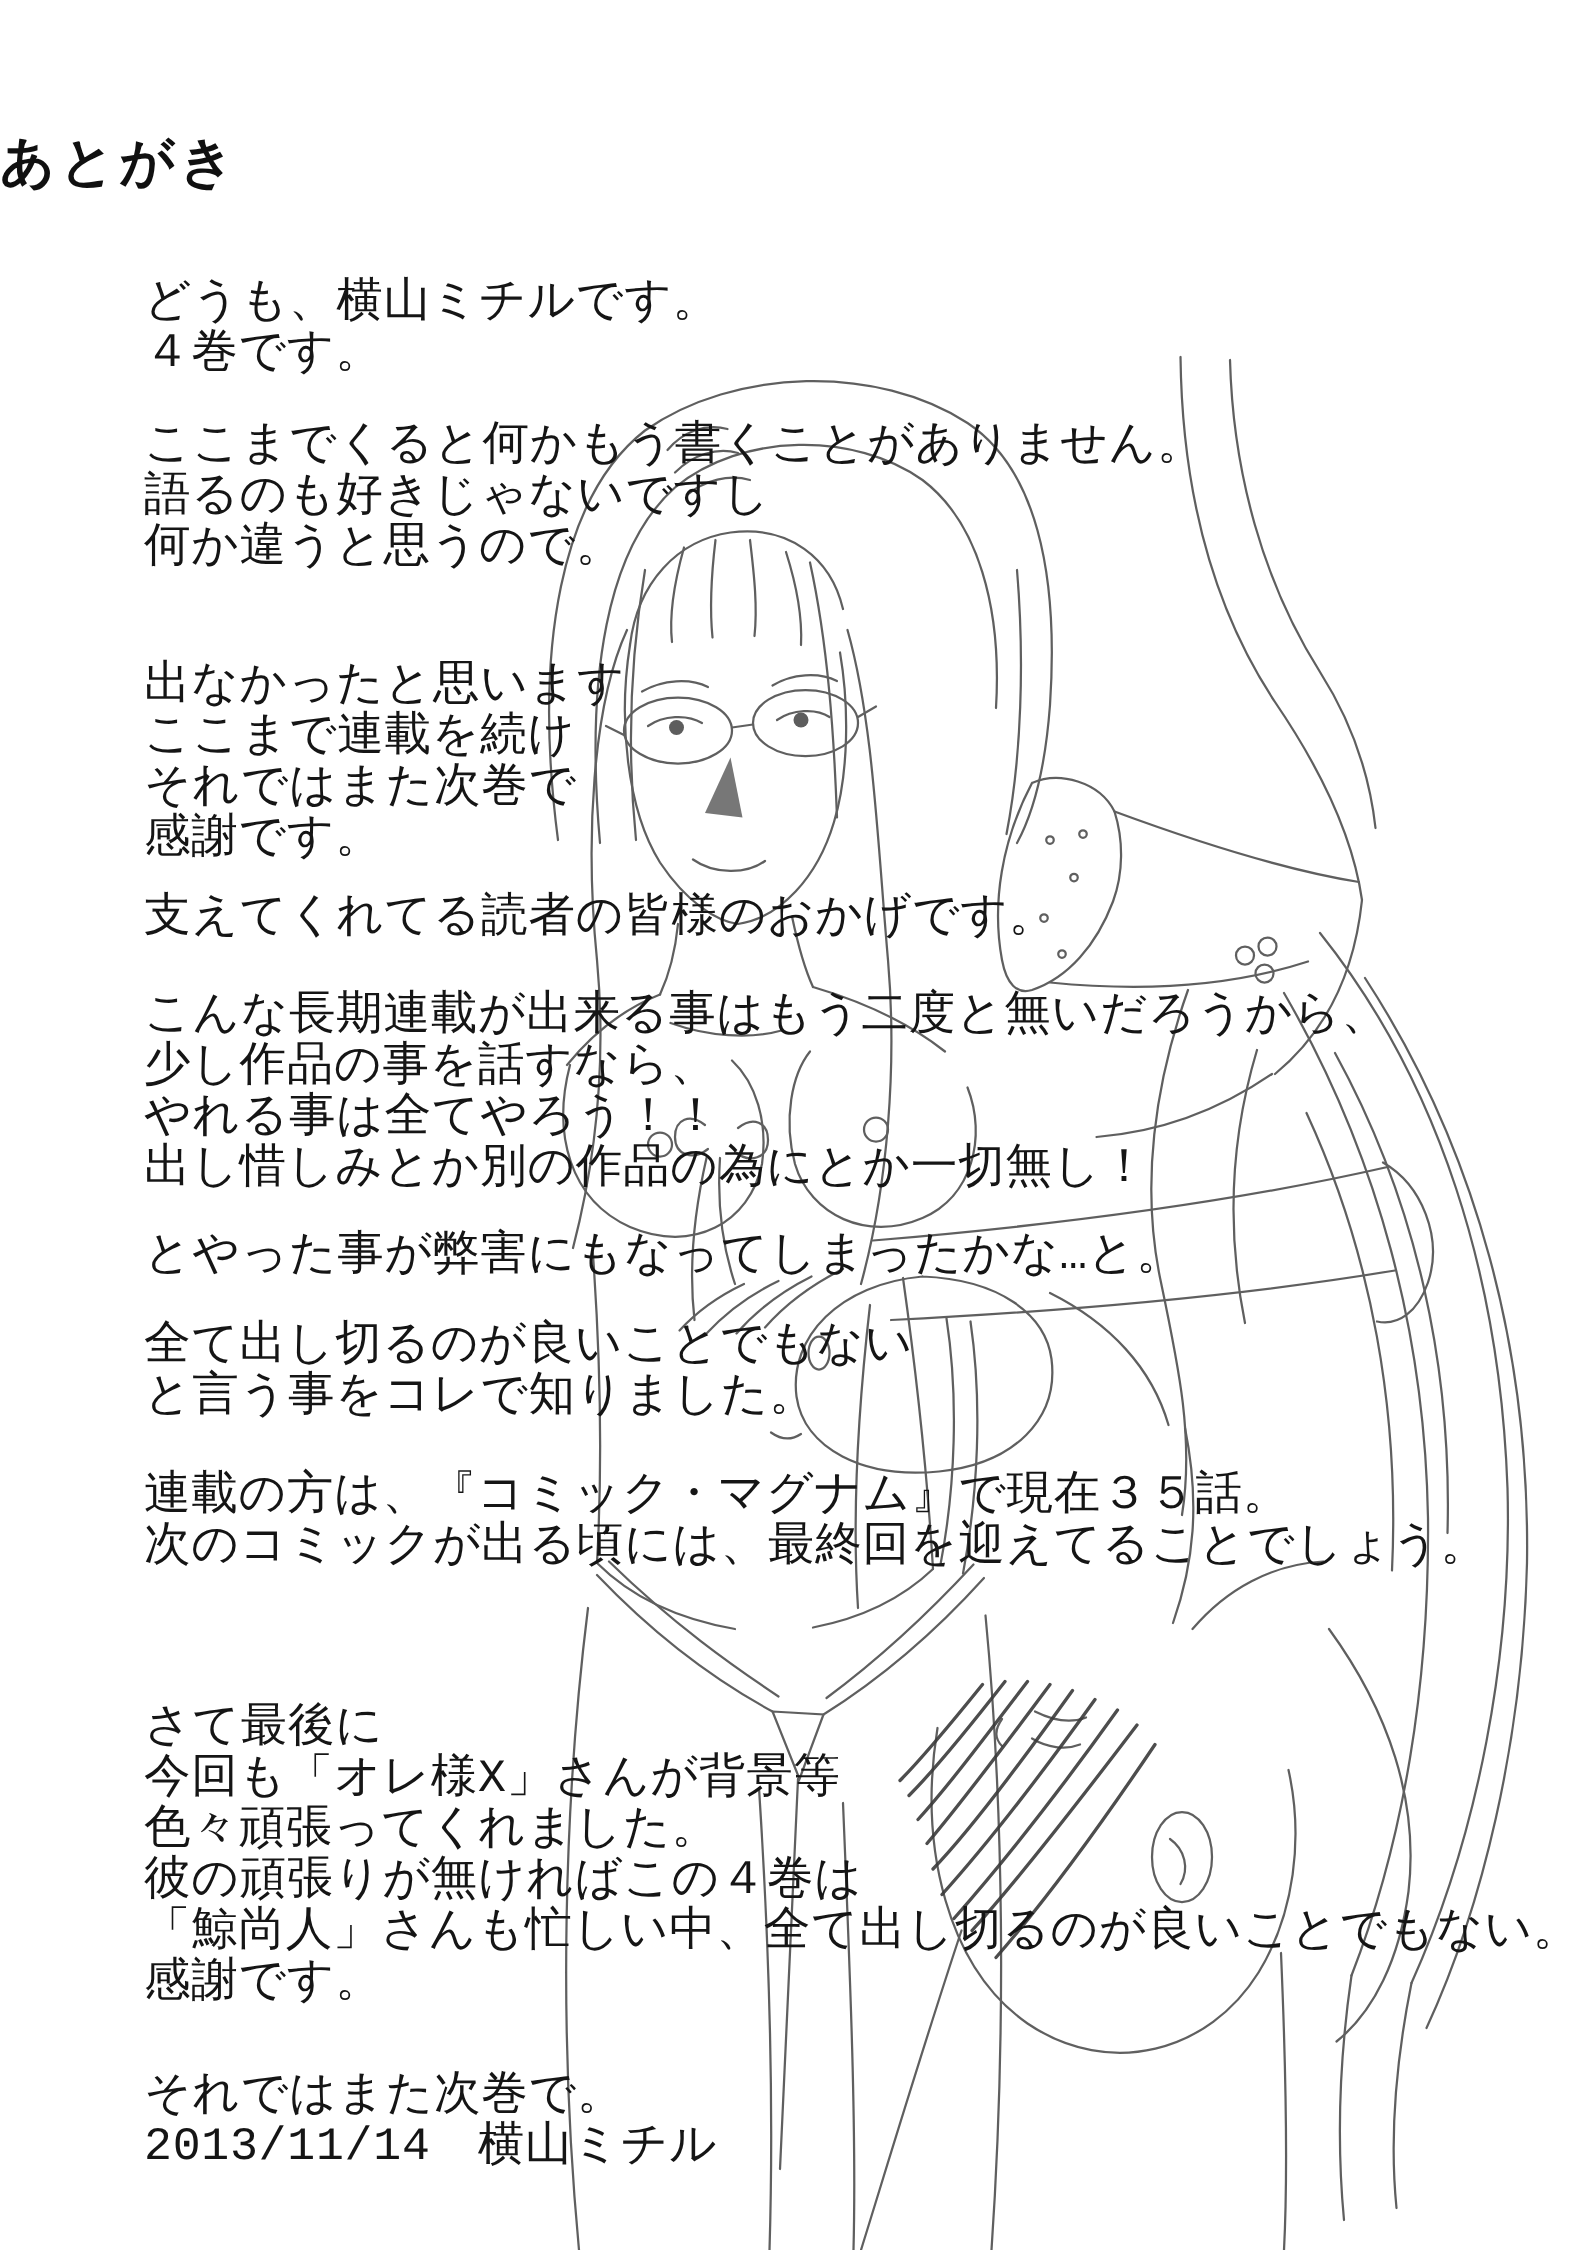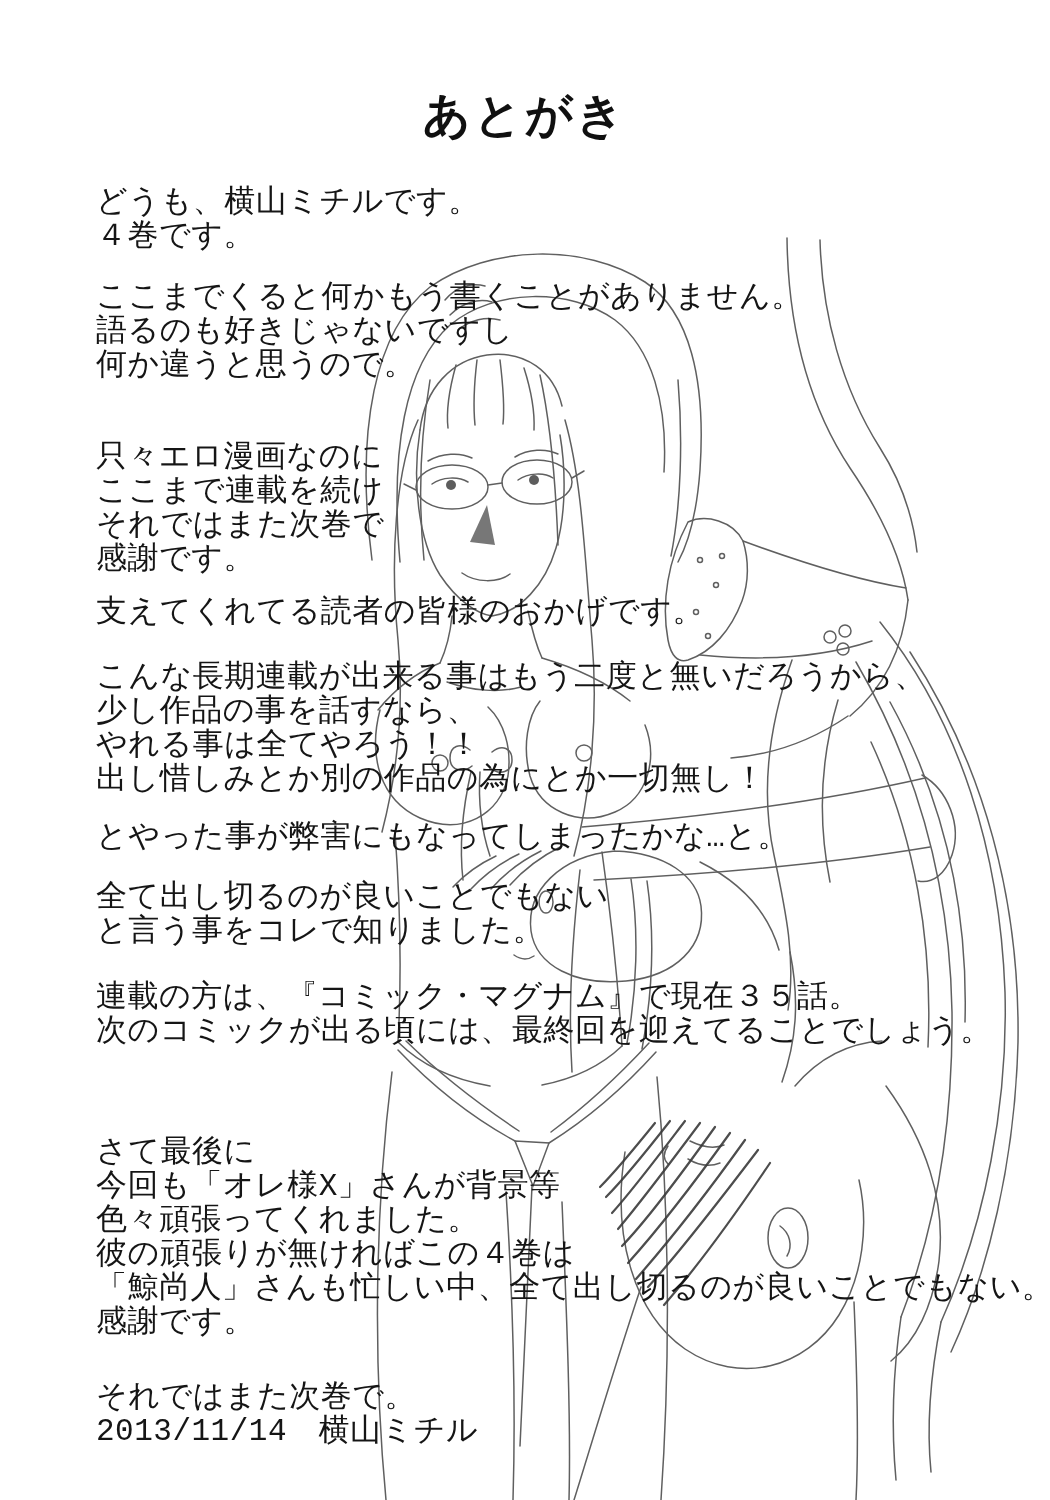--- a/index.html
+++ b/index.html
@@ -7,23 +7,23 @@
     width:1050px;height:1500px;
     background:#ffffff;
     position:relative;
     overflow:hidden;
     font-family:"Liberation Serif","DejaVu Serif",serif;
   }
   .page{position:absolute;inset:0;width:1050px;height:1500px;}
   .illustration{position:absolute;top:0;left:0;z-index:0;}
   .title{
     position:absolute;top:84px;left:0;width:1050px;
-    margin:0;text-align:center;
+    margin:0;text-align:left;
     font-family:"DejaVu Sans","Liberation Sans",sans-serif;
-    font-weight:700;font-size:47px;letter-spacing:3px;
+    font-weight:700;font-size:36px;letter-spacing:3px;
     color:#101010;z-index:2;
   }
   .para{
     position:absolute;left:96px;z-index:2;
     color:#151515;font-size:31px;line-height:34px;
     letter-spacing:0.5px;white-space:nowrap;
     font-weight:500;
     font-family:Liberation Mono, monospace;
   }
   .line{height:34px;}
@@ -177,21 +177,21 @@
     <div class="line">４巻です。</div>
   </div>
 
   <div class="para" style="top:281px">
     <div class="line">ここまでくると何かもう書くことがありません。</div>
     <div class="line">語るのも好きじゃないですし</div>
     <div class="line">何か違うと思うので。</div>
   </div>
 
   <div class="para" style="top:441px">
-    <div class="line">只々エロ漫画なのに</div>
+    <div class="line">出なかったと思います</div>
     <div class="line">ここまで連載を続け</div>
     <div class="line">それではまた次巻で</div>
     <div class="line">感謝です。</div>
   </div>
 
   <div class="para" style="top:596px">
     <div class="line">支えてくれてる読者の皆様のおかげです。</div>
   </div>
 
   <div class="para" style="top:661px">

